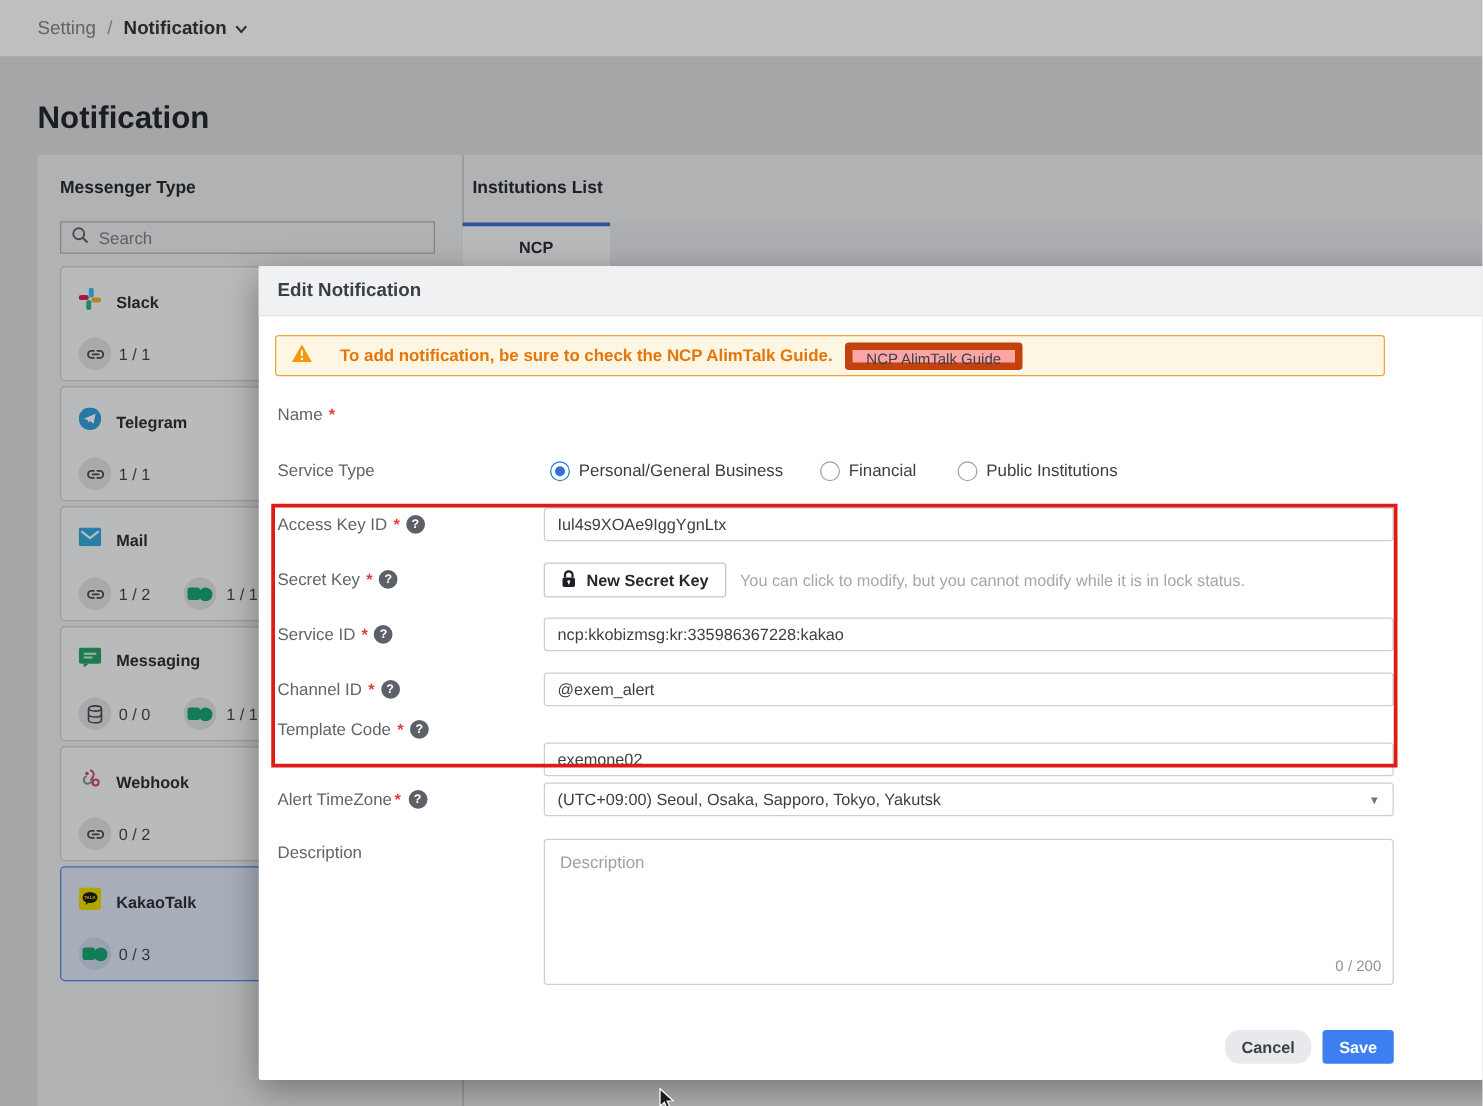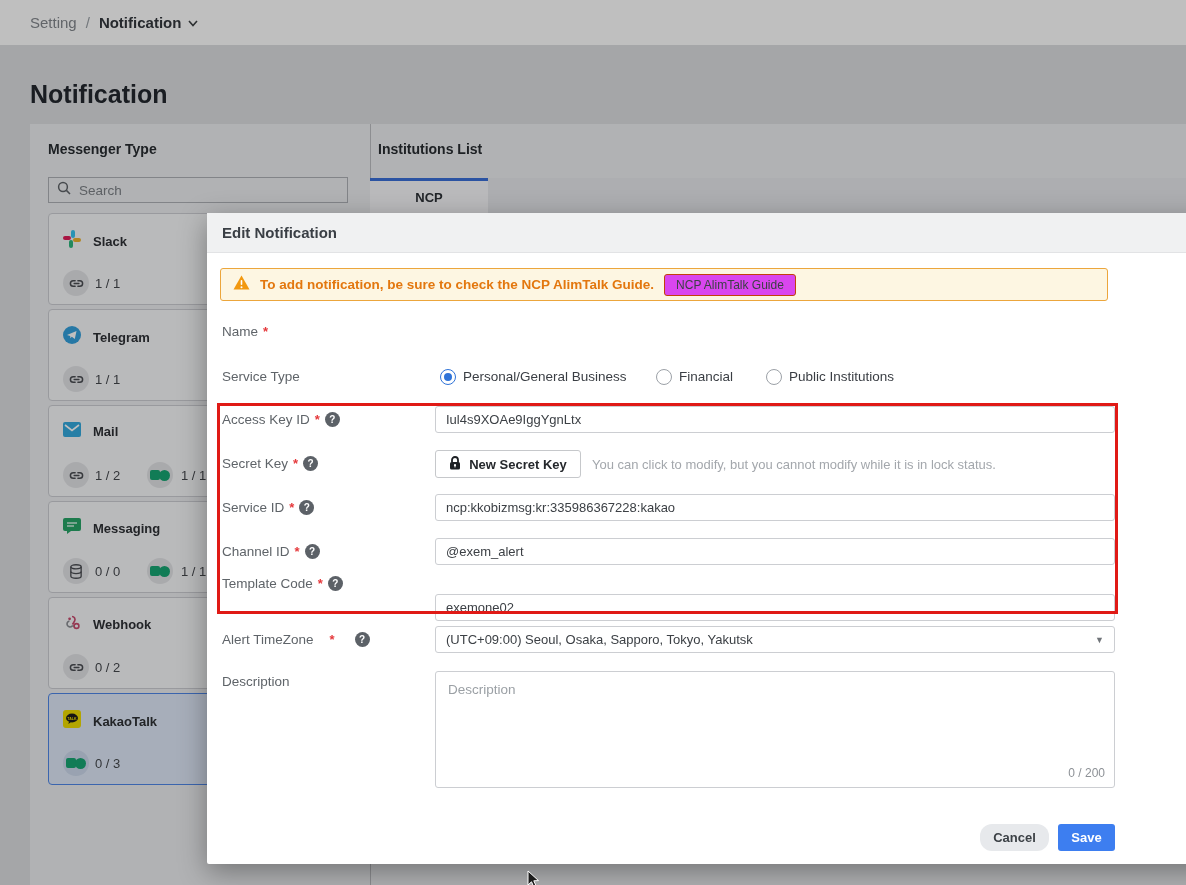--- a/index.html
+++ b/index.html
@@ -60,22 +60,22 @@
   .modal { position:absolute; left:207px; top:213px; width:1032px; height:651px; background:#ffffff;
            border-radius:2px; box-shadow:0 8px 28px rgba(0,0,0,0.35); z-index:20; }
   .modal-header { position:absolute; left:0; top:0; width:100%; height:40px; background:#f0f1f2;
                   border-bottom:1px solid #e2e3e5; }
   .modal-title { position:absolute; left:15px; top:0; line-height:40px; font-size:15px; font-weight:bold; color:#3a3f45; }
   .modal-close { position:absolute; right:12px; top:4px; width:28px; height:32px; border:none; background:transparent;
                  font-size:24px; color:#9aa0a6; cursor:pointer; line-height:32px; text-align:center; }
 
   .banner { position:absolute; left:13px; top:55px; width:888px; height:33px; background:#fdf6e2;
             border:1px solid #eca63c; border-radius:3px; display:flex; align-items:center; padding-left:12px; }
-  .banner-text { font-size:13.5px; font-weight:bold; color:#e3770e; margin-left:10px; }
-  .banner-btn { margin-left:10px; height:22px; padding:0 11px; background:#d946ef; border:1px solid #c2410c;
+  .banner-text { font-size:13.5px; font-weight:bold; color:#e3770e; margin-left:22px; }
+  .banner-btn { margin-left:10px; height:22px; padding:0 11px; background:#fca5a5; border:6px solid #c2410c;
                 border-radius:3px; font-size:12px; color:#3c4045; cursor:pointer; font-family:"Liberation Sans",sans-serif; }
 
   .f-label { position:absolute; left:15px; height:27px; display:flex; align-items:center; gap:5px; }
   .f-label .txt { font-size:13.5px; color:#5f6469; }
   .f-label .req { color:#e5383b; font-size:13px; font-weight:bold; }
   .help-icon { width:15px; height:15px; border-radius:50%; background:#5c6167; color:#fff; font-size:10px;
                font-weight:bold; display:inline-flex; align-items:center; justify-content:center; }
 
   .inp { position:absolute; left:228px; width:680px; height:27px; border:1px solid #ccced2; border-radius:3px;
          font-size:13px; color:#3c4045; padding-left:10px; font-family:"Liberation Sans",sans-serif; outline:none; background:#fff; }
@@ -391,21 +391,21 @@
   </div>
   <input class="inp" style="top: 325px;" value="@exem_alert">
 
   <div class="f-label" style="top:357px;">
     <span class="txt">Template Code</span>
     <span class="req">*</span>
     <span class="help-icon">?</span>
   </div>
   <input class="inp" style="top: 369px; margin-top: 12px;" value="exemone02">
 
-  <div class="f-label" style="top:413px; gap:16px;">
+  <div class="f-label" style="top:413px; gap:2px;">
     <span class="txt">Alert TimeZone</span>
     <span class="req">*</span>
     <span class="help-icon" style="margin-left:4px;">?</span>
   </div>
   <div class="select" style="top:413px;">
     <span>(UTC+09:00) Seoul, Osaka, Sapporo, Tokyo, Yakutsk</span>
     <span class="caret">▼</span>
   </div>
 
   <div class="f-label" style="top:458px; height:20px;">

